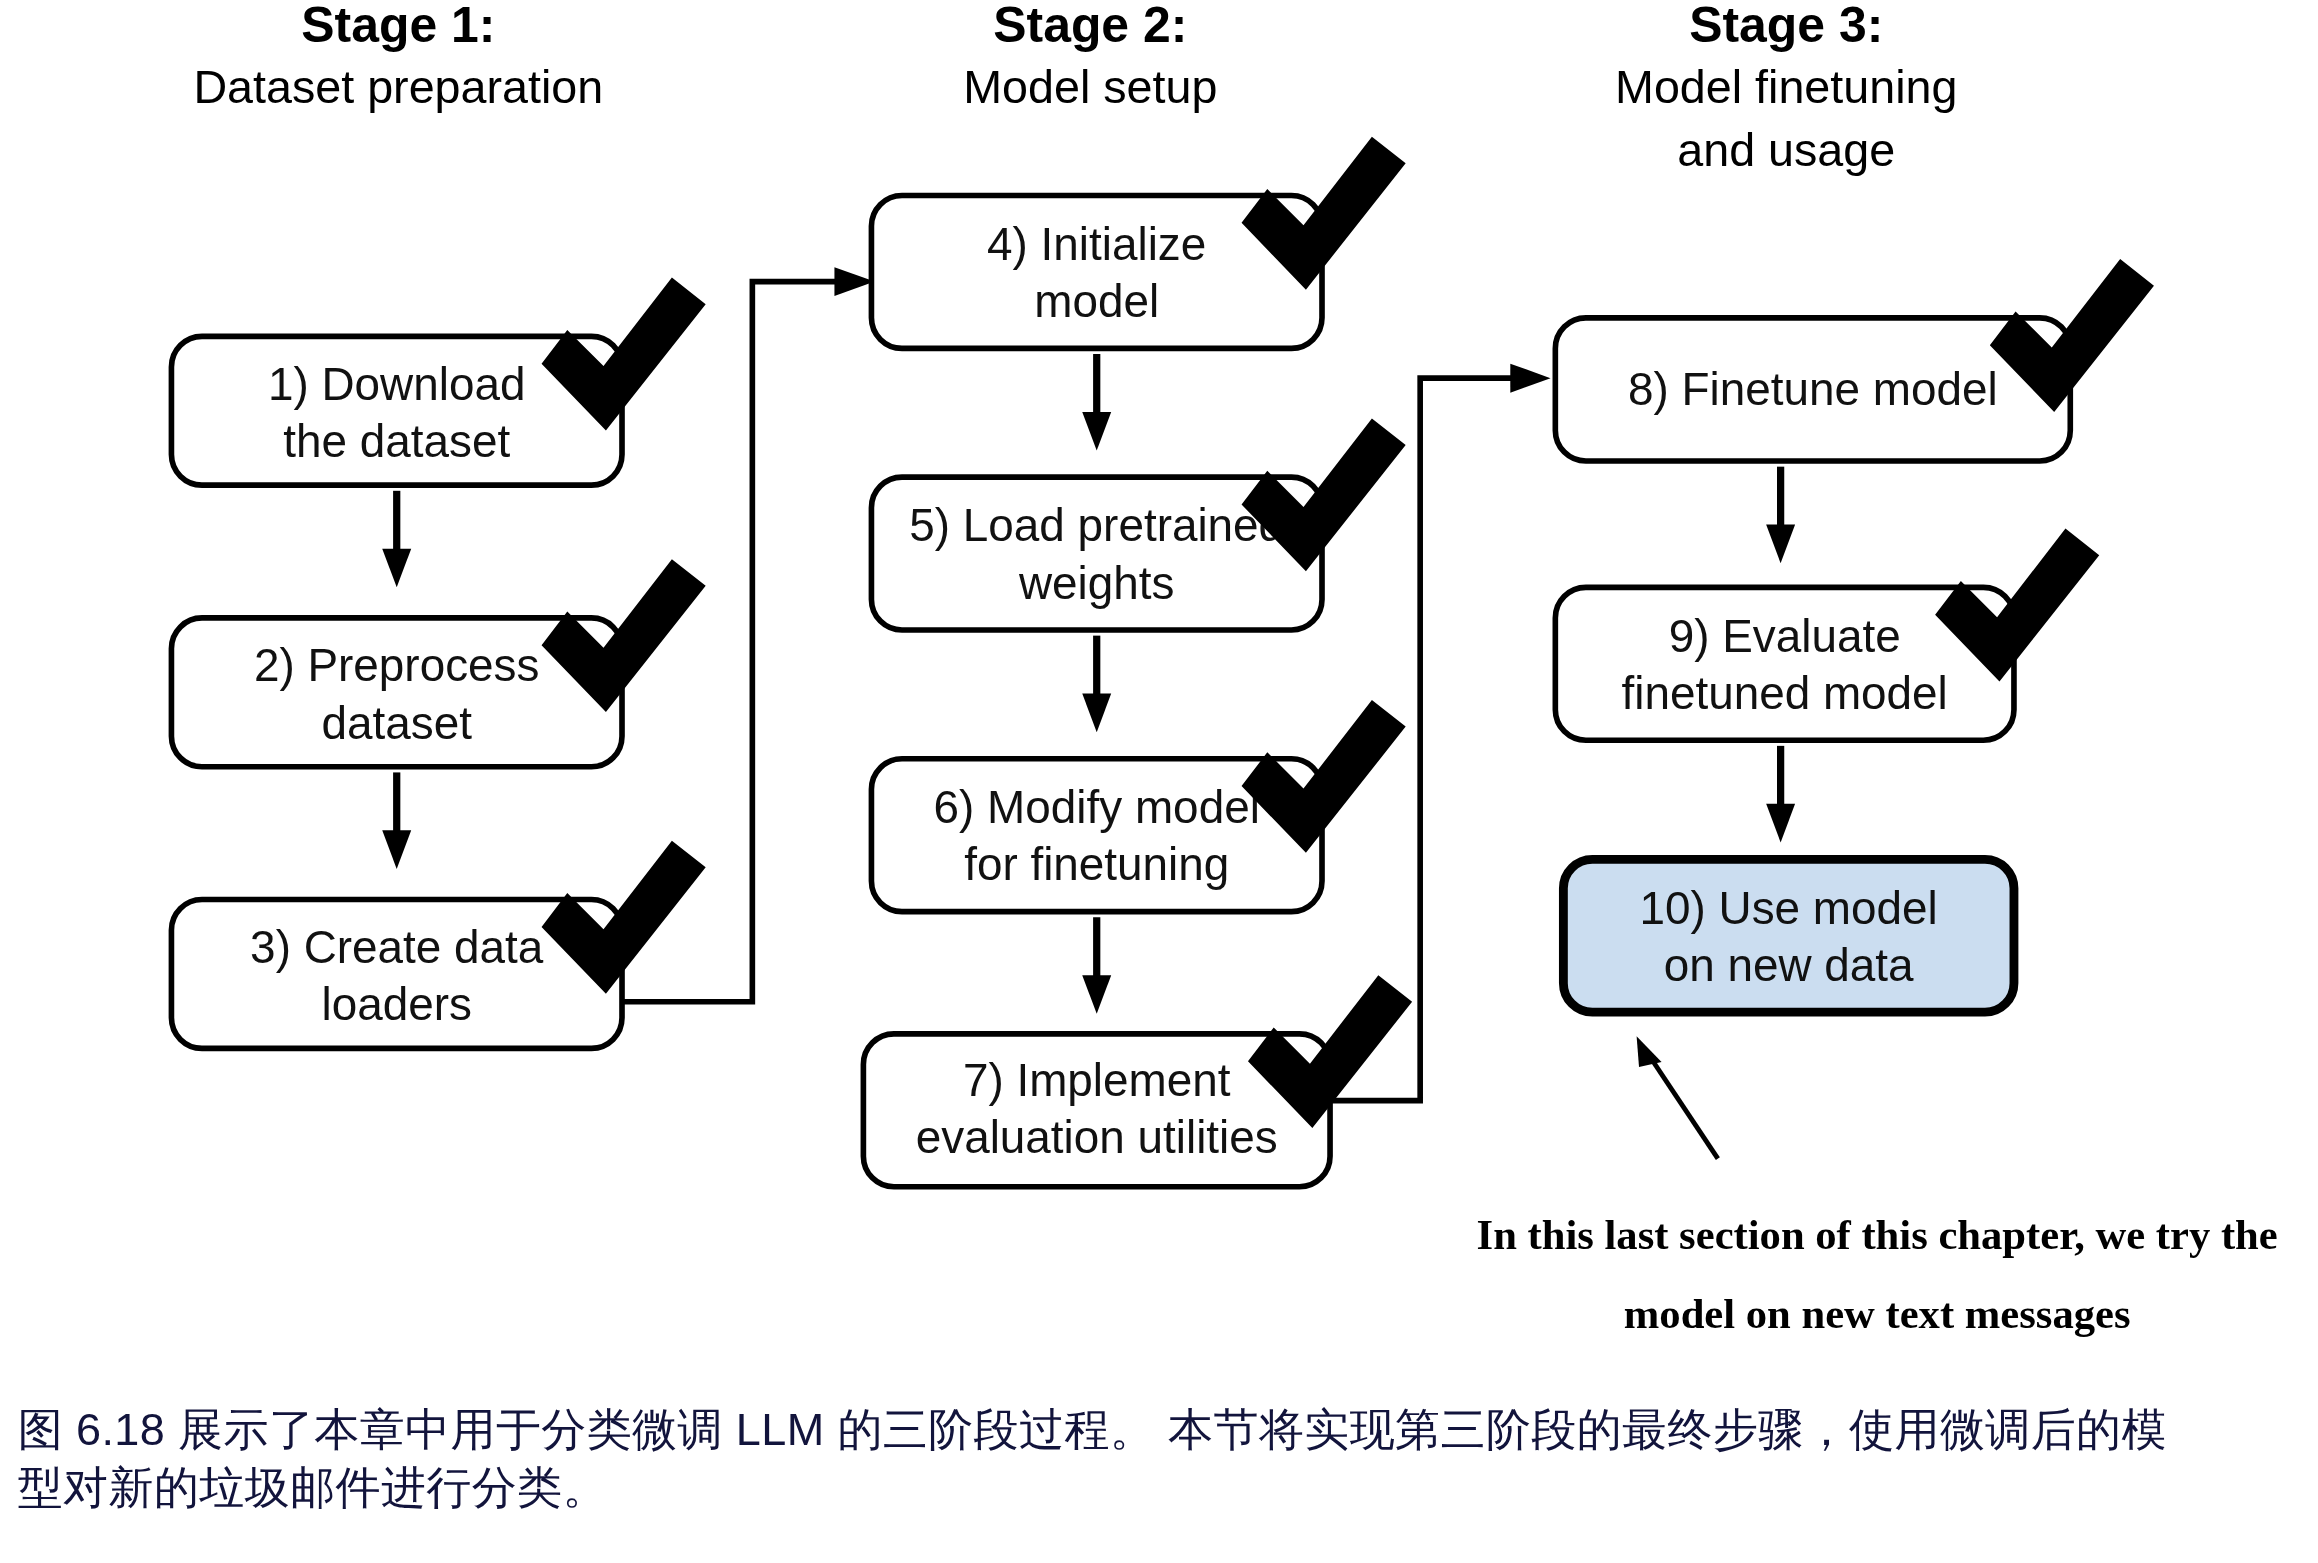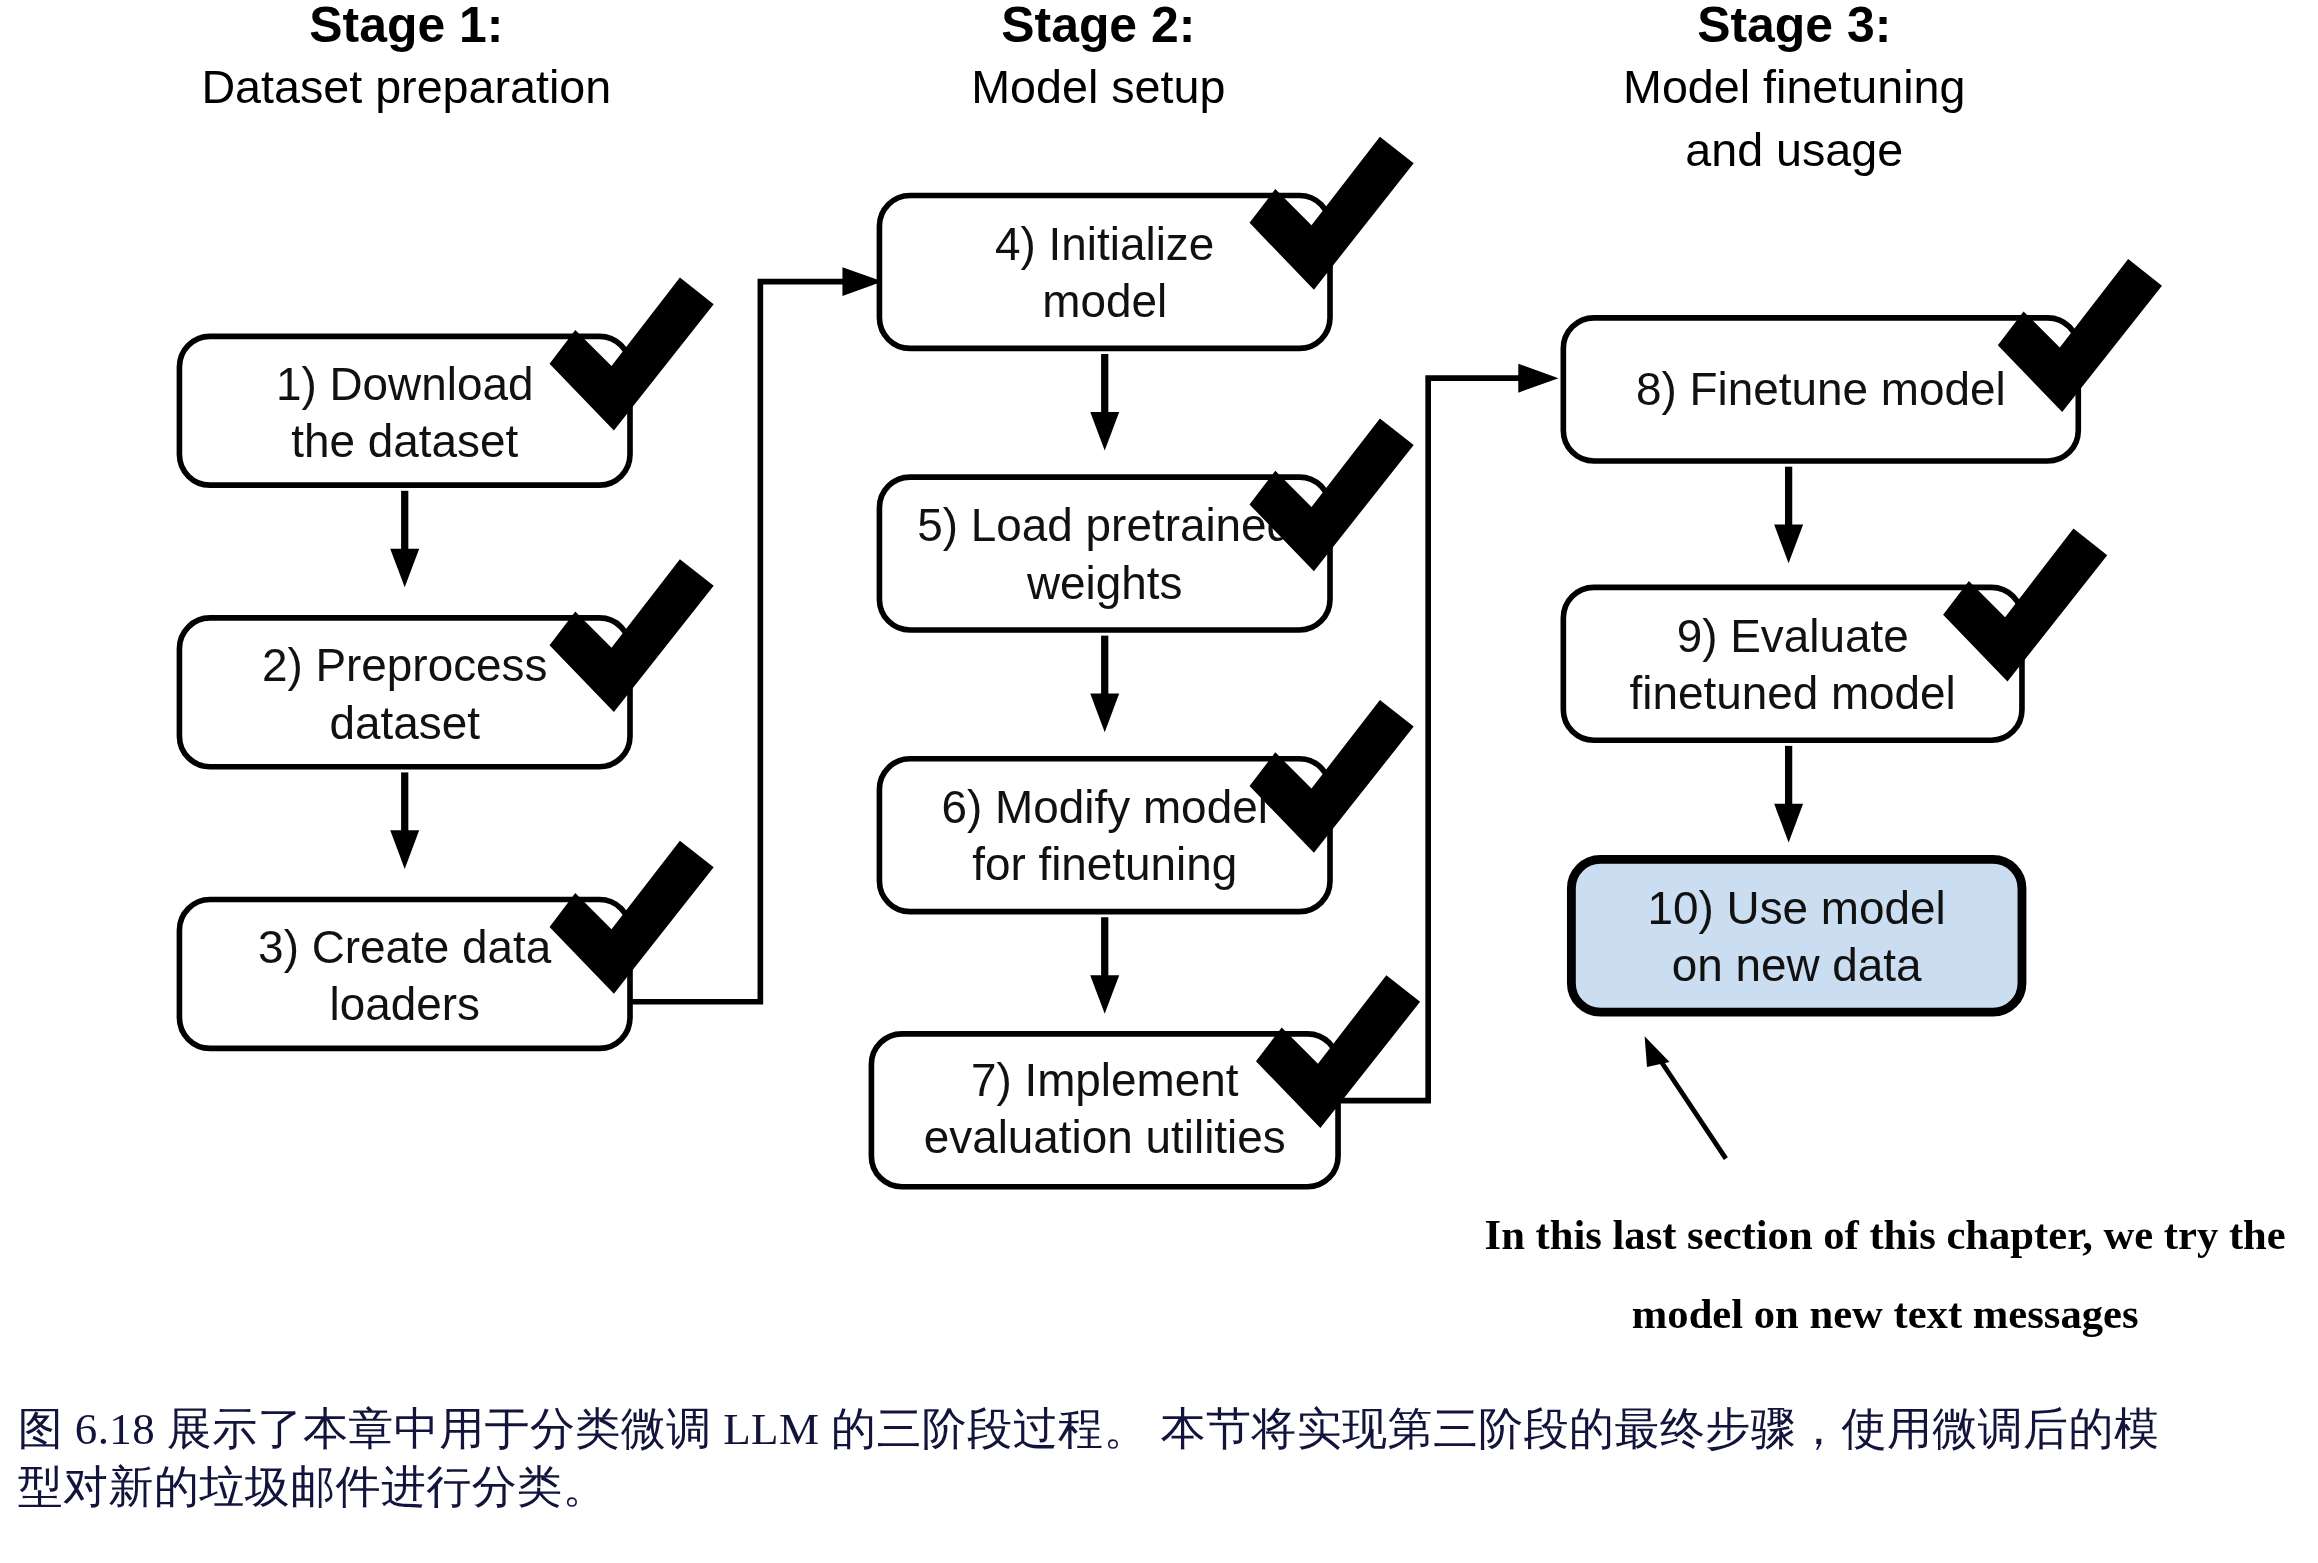--- a/index.html
+++ b/index.html
@@ -1,33 +1,33 @@
 <!DOCTYPE html>
 <html style="font-size:13px"><head>
 <meta charset="utf-8">
 <style>
   html,body{margin:0;padding:0;background:#ffffff;}
   body{width:2319px;height:1564px;position:relative;overflow:hidden;
        font-family:"Liberation Sans", sans-serif;color:#000;}
-  #figure{position:absolute;left:12px;top:0;width:1916px;height:1400px;}
+  #figure{position:absolute;left:4px;top:0;width:1916px;height:1400px;}
   #figure svg{display:block;width:2319px;height:1400px;}
   .stage-title{font-family:"Liberation Sans", sans-serif;text-anchor:middle;fill:#000;}
   .stage-title .t1{font-size:62px;font-weight:bold;}
   .stage-title .t2{font-size:58px;font-weight:normal;}
   .boxlabel{font-family:"Liberation Sans", sans-serif;text-anchor:middle;fill:#111111;font-size:57px;}
   .annot{font-family:"Liberation Serif", serif;font-weight:bold;text-anchor:middle;fill:#000;font-size:53px;}
   .nodebox{fill:#ffffff;stroke:#000000;stroke-width:7;}
   .nodebox.highlight{fill:#cbddf0;stroke:#000000;stroke-width:11;}
   .conn{fill:none;stroke:#000000;stroke-width:9;}
   .conn-thin{fill:none;stroke:#000000;stroke-width:7;}
   .check{fill:#000000;stroke:none;}
   .pointer{fill:none;stroke:#000000;stroke-width:6;}
   #caption{position:absolute;left:0;top:1401px;width:2204px;
            padding:0 17.7px 0 17.7px;box-sizing:border-box;
-           font-family:Liberation Serif, serif;
+           font-family:Liberation Sans, sans-serif;
            font-size:45px;line-height:1.28;color:#12143c;
            letter-spacing:0.4px;}
 </style>
 </head>
 <body>
 
 <div id="figure">
 <svg viewBox="0 0 2882 1740" xmlns="http://www.w3.org/2000/svg">
 
   <g class="stage-title">

